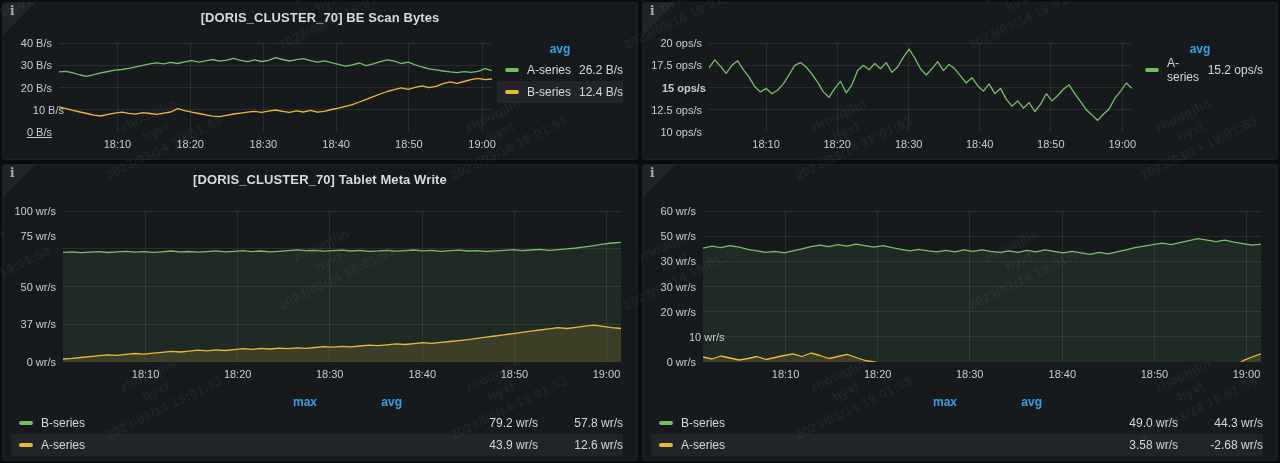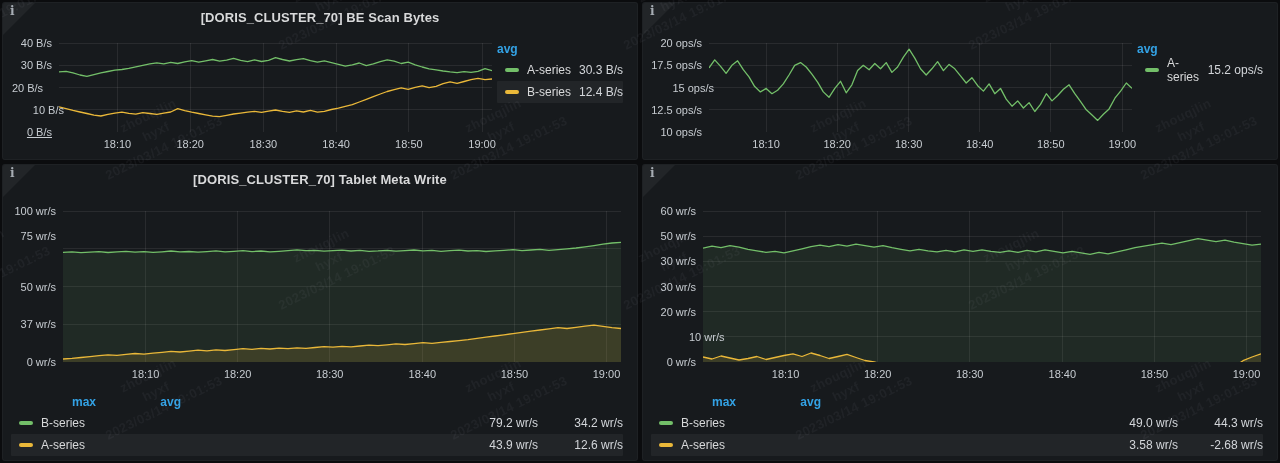--- a/index.html
+++ b/index.html
@@ -25,21 +25,21 @@
   .panel.p1 .plot{left:66px;}
   .bottom .plot{left:60px;right:16px;top:46px;bottom:98px;}
   .plot svg{display:block;width:100%;height:100%;}
   .grid-line{stroke:rgba(255,255,255,0.08);stroke-width:1;shape-rendering:crispEdges;}
   .ylabel,.xlabel{position:absolute;font-size:11px;color:#c7ccd1;white-space:nowrap;}
   .ylabel{text-align:right;}
   .xlabel{text-align:center;width:60px;}
   
   .legend-right{width:140px;padding:36px 14px 0 0;font-size:12px;color:#d3d6da;}
   .legend-bottom{position:absolute;left:8px;right:14px;bottom:4px;font-size:12px;color:#d3d6da;}
-  .lhead{display:flex;justify-content:flex-start;height:20px;align-items:center;}
+  .lhead{display:flex;justify-content:center;height:20px;align-items:center;}
   .lhead span{color:#33a2e5;font-weight:700;cursor:pointer;}
   .legend-right .lhead span{text-align:right;}
   .legend-bottom .lhead span{width:85px;text-align:right;}
   .lrow{display:flex;align-items:center;height:22px;padding-left:8px;border-radius:1px;cursor:pointer;}
   .lrow.stripe{background:rgba(255,255,255,0.05);}
   .swatch{width:14px;height:4px;border-radius:2px;margin-right:8px;flex:none;}
   .lname{flex:1;color:#d8d9da;}
   .lval{text-align:right;white-space:nowrap;}
   .legend-bottom .lval{width:85px;text-align:right;}
   
@@ -71,38 +71,38 @@
               <line y1="0" y2="89" x1="204.37599999999998" x2="204.37599999999998" class="grid-line"></line>
               <line y1="0" y2="89" x1="277.12" x2="277.12" class="grid-line"></line>
               <line y1="0" y2="89" x1="349.86400000000003" x2="349.86400000000003" class="grid-line"></line>
               <line y1="0" y2="89" x1="423.041" x2="423.041" class="grid-line"></line>
               <path d="M0.0,28.9L7.0,28.3L14.0,29.8L21.0,32.0L27.9,33.4L34.9,31.6L41.9,29.8L48.9,28.5L55.9,27.1L62.9,26.5L69.8,25.4L76.8,23.8L83.8,22.3L90.8,20.9L97.8,19.8L104.8,20.9L111.7,19.4L118.7,20.5L125.7,18.9L132.7,17.6L139.7,19.1L146.7,17.8L153.6,16.5L160.6,18.2L167.6,17.1L174.6,15.4L181.6,17.4L188.6,18.7L195.5,16.9L202.5,18.5L209.5,17.4L216.5,14.7L223.5,16.5L230.5,18.0L237.5,16.7L244.4,15.6L251.4,17.6L258.4,19.1L265.4,17.8L272.4,19.6L279.4,21.4L286.3,23.1L293.3,21.8L300.3,20.0L307.3,22.7L314.3,20.9L321.3,18.7L328.2,16.9L335.2,18.2L342.2,20.5L349.2,19.1L356.2,21.8L363.2,24.0L370.1,25.8L377.1,26.9L384.1,28.0L391.1,28.9L398.1,29.6L405.1,28.7L412.0,29.4L419.0,28.3L426.0,25.6L433.0,27.6" fill="none" stroke="#73bf69" stroke-width="1.3" stroke-linejoin="round"></path>
               <path d="M0.0,63.9L7.0,65.6L14.0,67.4L21.0,69.0L27.9,70.5L34.9,72.1L41.9,73.0L48.9,71.4L55.9,70.1L62.9,69.2L69.8,70.3L76.8,71.2L83.8,69.6L90.8,70.5L97.8,71.4L104.8,70.1L111.7,69.0L118.7,65.6L125.7,67.6L132.7,69.2L139.7,70.5L146.7,71.9L153.6,73.2L160.6,73.6L167.6,72.3L174.6,71.0L181.6,70.1L188.6,69.2L195.5,68.3L202.5,69.4L209.5,68.1L216.5,67.0L223.5,68.3L230.5,69.4L237.5,67.9L244.4,69.0L251.4,67.4L258.4,69.2L265.4,68.3L272.4,66.5L279.4,65.2L286.3,63.4L293.3,61.6L300.3,59.0L307.3,56.3L314.3,53.6L321.3,51.0L328.2,48.5L335.2,46.7L342.2,44.9L349.2,46.3L356.2,44.3L363.2,42.9L370.1,44.7L377.1,43.4L384.1,40.7L391.1,38.9L398.1,40.3L405.1,38.5L412.0,36.7L419.0,35.4L426.0,36.7L433.0,36.0" fill="none" stroke="#eab839" stroke-width="1.3" stroke-linejoin="round"></path>
             </svg>
           </div>
           <div class="ylabel" style="left: 0px; width: 49px; top: 34px;">40 B/s</div>
           <div class="ylabel" style="left: 0px; width: 49px; top: 56.25px;">30 B/s</div>
-          <div class="ylabel" style="left: 0px; width: 49px; top: 78.5px; text-align: center;">20 B/s</div>
+          <div class="ylabel" style="left: 0px; width: 49px; top: 78.5px;">20 B/s</div>
           <div class="ylabel" style="left: 12px; width: 49px; top: 100.75px;">10 B/s</div>
           <div class="ylabel" style="left: 0px; width: 49px; top: 123px; text-decoration: underline;">0 B/s</div>
           <div class="xlabel" style="left: 84.455px; top: 135px;">18:10</div>
           <div class="xlabel" style="left: 157.199px; top: 135px;">18:20</div>
           <div class="xlabel" style="left: 230.376px; top: 135px;">18:30</div>
           <div class="xlabel" style="left: 303.12px; top: 135px;">18:40</div>
           <div class="xlabel" style="left: 375.864px; top: 135px;">18:50</div>
           <div class="xlabel" style="left: 449.041px; top: 135px;">19:00</div>
         </div>
       <div class="legend-right">
           <div class="lhead">
             <span>avg</span>
           </div>
           <div class="lrow">
             <span class="swatch" style="background: rgb(115, 191, 105);"></span>
             <span class="lname">A-series</span>
-            <span class="lval">30.3 B/s</span>
+            <span class="lval">26.2 B/s</span>
           </div>
           <div class="lrow stripe">
             <span class="swatch" style="background: rgb(234, 184, 57);"></span>
             <span class="lname">B-series</span>
             <span class="lval">12.4 B/s</span>
           </div>
         </div>
     </div>
   </section>
 
@@ -122,21 +122,21 @@
               <line y1="0" y2="89" x1="128.16899999999998" x2="128.16899999999998" class="grid-line"></line>
               <line y1="0" y2="89" x1="199.65599999999998" x2="199.65599999999998" class="grid-line"></line>
               <line y1="0" y2="89" x1="270.72" x2="270.72" class="grid-line"></line>
               <line y1="0" y2="89" x1="341.78400000000005" x2="341.78400000000005" class="grid-line"></line>
               <line y1="0" y2="89" x1="413.271" x2="413.271" class="grid-line"></line>
               <path d="M0.0,24.9L5.7,16.9L11.4,23.1L17.1,30.3L22.9,22.3L28.6,17.8L34.3,26.7L40.0,33.8L45.7,43.6L51.4,48.9L57.2,45.4L62.9,50.7L68.6,47.2L74.3,40.9L80.0,32.0L85.7,22.3L91.5,19.6L97.2,24.0L102.9,31.1L108.6,39.2L114.3,48.9L120.0,54.3L125.8,45.4L131.5,38.3L137.2,49.8L142.9,41.8L148.6,27.6L154.3,22.3L160.1,26.7L165.8,20.5L171.5,25.8L177.2,19.6L182.9,29.4L188.6,24.0L194.4,14.2L200.1,6.2L205.8,15.1L211.5,25.8L217.2,32.0L222.9,25.8L228.6,18.7L234.4,27.6L240.1,21.4L245.8,25.8L251.5,32.9L257.2,40.0L262.9,34.7L268.7,42.7L274.4,48.1L280.1,40.9L285.8,50.7L291.5,45.4L297.2,56.1L303.0,63.2L308.7,57.9L314.4,65.0L320.1,59.6L325.8,68.5L331.5,61.4L337.3,50.7L343.0,57.9L348.7,52.5L354.4,46.3L360.1,41.8L365.8,50.7L371.6,58.7L377.3,66.8L383.0,72.1L388.7,77.4L394.4,71.2L400.1,65.9L405.9,55.2L411.6,48.1L417.3,40.0L423.0,45.4" fill="none" stroke="#73bf69" stroke-width="1.3" stroke-linejoin="round"></path>
             </svg>
           </div>
           <div class="ylabel" style="left: 0px; width: 59px; top: 34px;">20 ops/s</div>
           <div class="ylabel" style="left: 0px; width: 59px; top: 56.25px;">17.5 ops/s</div>
-          <div class="ylabel" style="left: 12px; width: 59px; top: 78.5px;">15 ops/s</div>
+          <div class="ylabel" style="left: 4px; width: 59px; top: 78.5px; font-weight: bold;">15 ops/s</div>
           <div class="ylabel" style="left: 0px; width: 59px; top: 100.75px;">12.5 ops/s</div>
           <div class="ylabel" style="left: 0px; width: 59px; top: 123px;">10 ops/s</div>
           <div class="xlabel" style="left: 93.105px; top: 135px;">18:10</div>
           <div class="xlabel" style="left: 164.169px; top: 135px;">18:20</div>
           <div class="xlabel" style="left: 235.656px; top: 135px;">18:30</div>
           <div class="xlabel" style="left: 306.72px; top: 135px;">18:40</div>
           <div class="xlabel" style="left: 377.784px; top: 135px;">18:50</div>
           <div class="xlabel" style="left: 449.271px; top: 135px;">19:00</div>
         </div>
       <div class="legend-right">
@@ -192,21 +192,21 @@
     </div>
     <div class="legend-bottom">
         <div class="lhead">
           <span>max</span>
           <span>avg</span>
         </div>
         <div class="lrow">
           <span class="swatch" style="background: rgb(115, 191, 105);"></span>
           <span class="lname">B-series</span>
           <span class="lval">79.2 wr/s</span>
-          <span class="lval">34.2 wr/s</span>
+          <span class="lval">57.8 wr/s</span>
         </div>
         <div class="lrow stripe">
           <span class="swatch" style="background: rgb(234, 184, 57);"></span>
           <span class="lname">A-series</span>
           <span class="lval">43.9 wr/s</span>
           <span class="lval">12.6 wr/s</span>
         </div>
       </div>
   </section>
 

